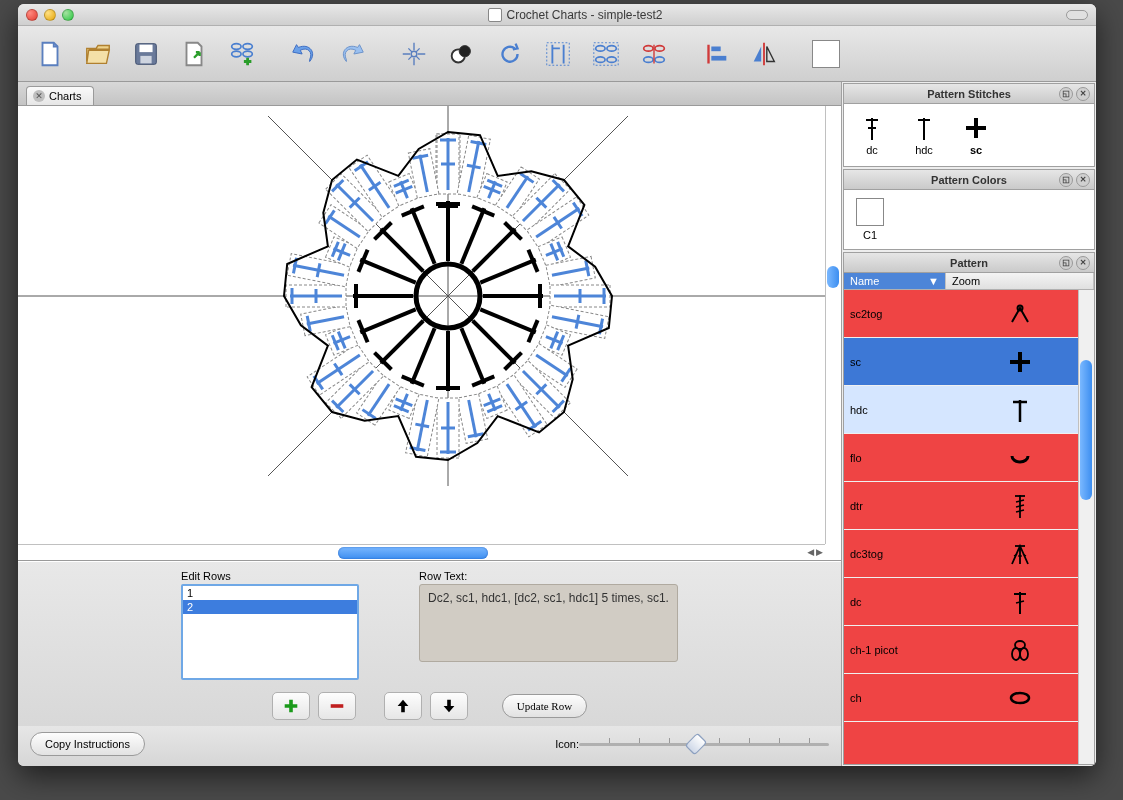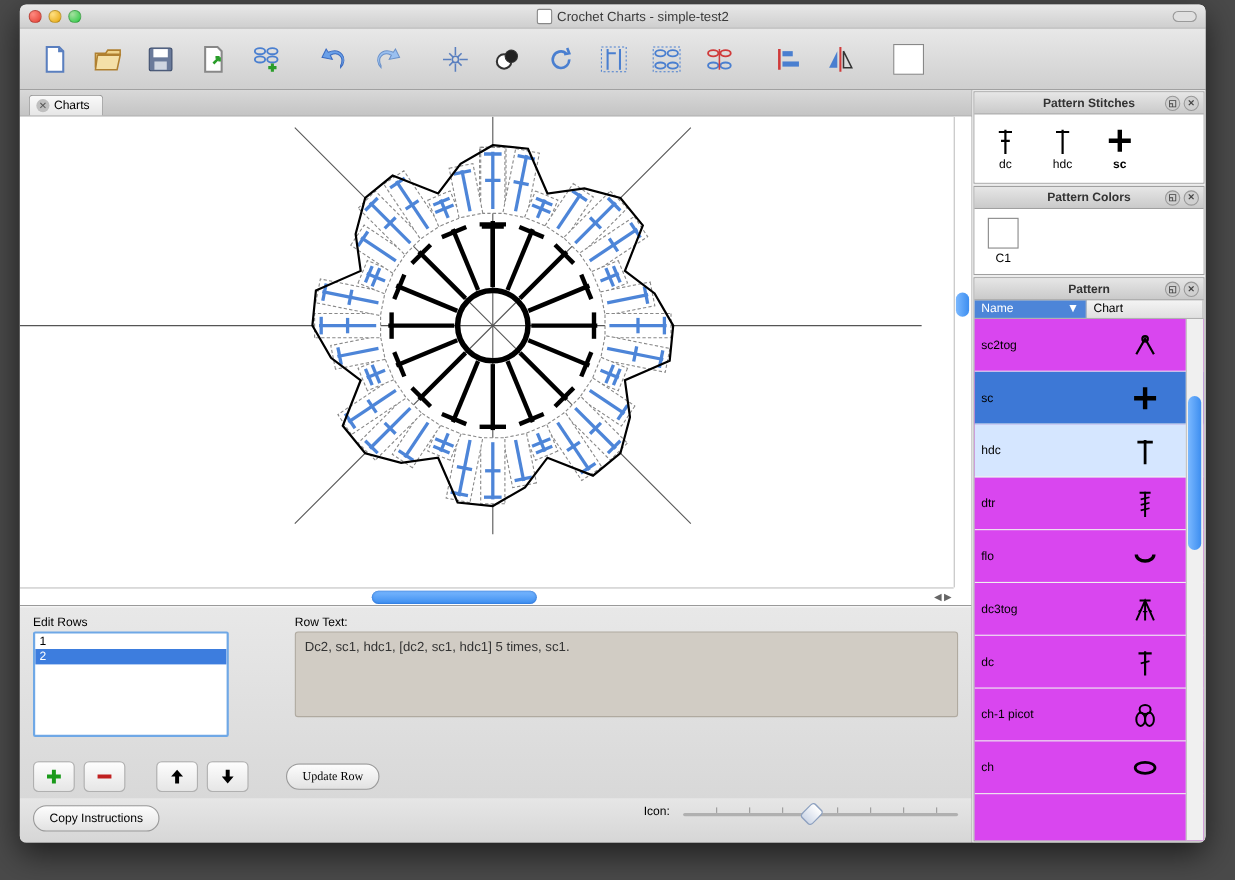--- a/index.html
+++ b/index.html
@@ -53,47 +53,47 @@
   border-bottom:1px solid #9a9a9a;
   display:flex; align-items:center; gap:8px; padding:0 12px;
 }
 .tbtn{width:40px;height:40px;display:flex;align-items:center;justify-content:center;border-radius:4px;}
 .tbtn svg{width:30px;height:30px;}
 .tbsep{width:6px;}
 .color-swatch-tb{width:28px;height:28px;background:#fff;border:1px solid #888;}
 
 .mainrow{flex:1;display:flex;min-height:0;}
 .leftcol{flex:1;display:flex;flex-direction:column;min-width:0;border-right:1px solid #a0a0a0;}
-.rightcol{width:212px;display:flex;flex-direction:column;background:#ededed;}
+.rightcol{width:254px;display:flex;flex-direction:column;background:#ededed;}
 
 .tabbar{height:24px;background:linear-gradient(#d8d8d8,#c4c4c4);display:flex;align-items:flex-end;padding-left:8px;border-bottom:1px solid #9a9a9a;}
 .tab{background:linear-gradient(#fafafa,#e6e6e6);border:1px solid #9a9a9a;border-bottom:none;border-radius:4px 4px 0 0;padding:3px 12px 3px 6px;display:flex;align-items:center;gap:4px;font-size:11px;}
 .tab .tx{width:12px;height:12px;border-radius:50%;background:#bfbfbf;color:#555;display:flex;align-items:center;justify-content:center;font-size:9px;line-height:1;}
 
 .canvas-area{flex:1;background:#fff;position:relative;overflow:hidden;border-bottom:1px solid #9a9a9a;}
 .canvas-area svg{position:absolute;left:0;top:0;}
 .hscroll{height:16px;background:#fff;border-top:1px solid #c0c0c0;position:relative;}
 .hscroll .thumb{position:absolute;left:320px;top:2px;width:150px;height:12px;border-radius:6px;background:linear-gradient(#7ab8ff,#3d8ef0);box-shadow:inset 0 0 2px #2060c0;}
 .hscroll .rar{position:absolute;right:2px;top:2px;font-size:9px;color:#666;display:flex;gap:2px;}
 .vscroll{position:absolute;right:0;top:0;bottom:16px;width:16px;background:#fff;border-left:1px solid #c0c0c0;}
 .vscroll .thumb{position:absolute;right:2px;top:160px;width:12px;height:22px;border-radius:6px;background:linear-gradient(90deg,#7ab8ff,#3d8ef0);}
 
-.editor{background:linear-gradient(#e8e8e8,#d8d8d8);border-top:1px solid #fff;padding:8px 12px 6px;display:flex;flex-direction:column;gap:22px;}
+.editor{background:linear-gradient(#e8e8e8,#d8d8d8);border-top:1px solid #fff;padding:8px 12px 6px;display:flex;flex-direction:column;gap:12px;align-items:center;}
 .editor-top{display:flex;gap:16px;align-items:flex-start;}
 .rows-col{display:flex;flex-direction:column;gap:2px;}
 .rows-list{width:178px;height:96px;background:#fff;border:2px solid #6fa8e6;border-radius:2px;overflow:hidden;}
 .rows-list .ritem{padding:1px 4px;font-size:11px;}
 .rows-list .ritem.sel{background:#3d7dde;color:#fff;}
 .rowtext-col{flex:1;display:flex;flex-direction:column;gap:2px;margin-left:44px;}
 .rowtext-box{height:78px;background:#d1ccc4;border:1px solid #b0aaa0;border-radius:3px;padding:6px 8px;font-size:12px;color:#333;}
 .editor-row2{display:flex;align-items:center;gap:8px;font-family:Liberation Serif, serif;}
 .icon-btn{width:38px;height:28px;border:1px solid #b0b0b0;border-radius:5px;background:linear-gradient(#fdfdfd,#e6e6e6);display:flex;align-items:center;justify-content:center;}
 .icon-btn svg{width:18px;height:18px;}
 .text-btn{height:24px;padding:0 14px;border:1px solid #9a9a9a;border-radius:12px;background:linear-gradient(#fdfdfd,#e2e2e2);font-size:11px;display:flex;align-items:center;}
-.footer{display:flex;gap:12px;padding:6px 12px 10px;background:linear-gradient(#e6e6e6,#d6d6d6);}
+.footer{display:flex;align-items:center;gap:0;padding:6px 12px 10px;background:linear-gradient(#e6e6e6,#d6d6d6);}
 .footer .spacer{flex:1;}
 .zoom-slider{width:250px;height:16px;position:relative;}
 .zoom-slider .track{position:absolute;left:0;right:0;top:7px;height:3px;background:#b0b0b0;border-radius:2px;}
 .zoom-slider .knob{position:absolute;top:1px;left:110px;width:14px;height:14px;background:linear-gradient(#fefefe,#cfd8e8);border:1px solid #8ca0c0;border-radius:3px;transform:rotate(45deg) scaleY(1.3);}
 .zoom-slider .tick{position:absolute;top:2px;width:1px;height:5px;background:#999;}
 
 .panel{border:1px solid #a0a0a0;margin:1px;background:#f8f8f8;display:flex;flex-direction:column;}
 .panel-hd{height:20px;background:linear-gradient(#e6e6e6,#cacaca);display:flex;align-items:center;justify-content:center;position:relative;font-size:11px;font-weight:bold;color:#333;border-bottom:1px solid #a0a0a0;}
 .panel-hd .pctrls{position:absolute;right:4px;display:flex;gap:3px;}
 .pctrl{width:14px;height:14px;border-radius:50%;background:#d0d0d0;border:1px solid #999;display:flex;align-items:center;justify-content:center;font-size:8px;color:#444;}
@@ -105,21 +105,21 @@
 .pstitch.sel{font-weight:bold;}
 
 .color-cell{display:flex;flex-direction:column;align-items:center;gap:3px;font-size:11px;padding:2px 6px;}
 .color-sw{width:28px;height:28px;background:#fff;border:1px solid #888;}
 
 .stitches-panel{flex:1;min-height:0;}
 .stitch-hd-row{display:flex;background:linear-gradient(#f4f4f4,#e0e0e0);border-bottom:1px solid #b0b0b0;font-size:11px;}
 .stitch-hd-row .col{padding:2px 6px;border-right:1px solid #c0c0c0;}
 .stitch-hd-row .col.name{width:102px;background:#4d85d8;color:#fff;display:flex;justify-content:space-between;align-items:center;}
 .stitch-hd-row .col.icon{flex:1;}
-.stitch-list{flex:1;overflow:hidden;position:relative;background:#d946ef;}
+.stitch-list{flex:1;overflow:hidden;position:relative;background:#ef4444;}
 .stitch-item{display:flex;align-items:center;height:48px;border-bottom:1px solid #f0f0f0;}
 .stitch-item .nm{width:102px;padding:0 6px;font-size:11px;}
 .stitch-item .ic{flex:1;display:flex;justify-content:center;align-items:center;}
 .stitch-item .ic svg{width:28px;height:28px;}
 .stitch-item.sel-blue{background:#3d78d6;color:#000;}
 .stitch-item.sel-light{background:#d5e6ff;}
 .stitch-vs{position:absolute;right:0;top:0;bottom:0;width:16px;background:#f0f0f0;border-left:1px solid #c0c0c0;}
 .stitch-vs .thumb{position:absolute;right:2px;top:70px;width:12px;height:140px;border-radius:6px;background:linear-gradient(90deg,#7ab8ff,#3d8ef0);}
 </style>
 </head>
@@ -684,21 +684,21 @@
           <div class="pctrls">
             <div class="pctrl">◱</div>
             <div class="pctrl">✕</div>
           </div>
         </div>
         <div class="stitch-hd-row">
           <div class="col name">
             <span>Name</span>
               <span>▼</span>
           </div>
-          <div class="col icon">Chart</div>
+          <div class="col icon">Zoom</div>
         </div>
         <div class="stitch-list" id="stitch-list">
 
           <div class="stitch-item">
               <div class="nm">sc2tog</div>
               <div class="ic">
                 <svg viewBox="0 0 28 28">
                   <path d="M6 22L14 8l8 14" fill="none" stroke="#000" stroke-width="2"></path>
                   <circle cx="14" cy="8" r="2.5" fill="none" stroke="#000" stroke-width="2"></circle>
                 </svg>
@@ -712,44 +712,44 @@
                   <line x1="14" y1="4" x2="14" y2="24" stroke="#000" stroke-width="4"></line>
                 </svg>
               </div>
             </div>
             <div class="stitch-item sel-light">
               <div class="nm">hdc</div>
               <div class="ic">
                 <svg viewBox="0 0 28 28">
                   <line x1="14" y1="4" x2="14" y2="26" stroke="#000" stroke-width="2.5"></line>
                   <line x1="7" y1="6" x2="21" y2="6" stroke="#000" stroke-width="2.5"></line>
+                </svg>
+              </div>
+            </div>
+            <div class="stitch-item">
+              <div class="nm">flo</div>
+              <div class="ic">
+                <svg viewBox="0 0 28 28">
+                  <path d="M6 12a8 6 0 0 0 16 0" fill="none" stroke="#000" stroke-width="3"></path>
                 </svg>
               </div>
             </div>
             <div class="stitch-item">
               <div class="nm">dtr</div>
               <div class="ic">
                 <svg viewBox="0 0 28 28">
                   <line x1="14" y1="3" x2="14" y2="26" stroke="#000" stroke-width="1.8"></line>
                   <line x1="9" y1="4" x2="19" y2="4" stroke="#000" stroke-width="1.8"></line>
                   <line x1="10" y1="10" x2="18" y2="8" stroke="#000" stroke-width="1.5"></line>
                   <line x1="10" y1="15" x2="18" y2="13" stroke="#000" stroke-width="1.5"></line>
                   <line x1="10" y1="20" x2="18" y2="18" stroke="#000" stroke-width="1.5"></line>
                 </svg>
               </div>
             </div>
             <div class="stitch-item">
-              <div class="nm">flo</div>
-              <div class="ic">
-                <svg viewBox="0 0 28 28">
-                  <path d="M6 12a8 6 0 0 0 16 0" fill="none" stroke="#000" stroke-width="3"></path>
-                </svg>
-              </div>
-            </div>
-            <div class="stitch-item">
               <div class="nm">dc3tog</div>
               <div class="ic">
                 <svg viewBox="0 0 28 28">
                   <path d="M6 24L14 6l8 18M14 6v18" fill="none" stroke="#000" stroke-width="1.8"></path>
                   <line x1="9" y1="6" x2="19" y2="6" stroke="#000" stroke-width="1.8"></line>
                   <line x1="8" y1="16" x2="11" y2="14" stroke="#000" stroke-width="1.2"></line>
                   <line x1="12" y1="16" x2="16" y2="16" stroke="#000" stroke-width="1.2"></line>
                   <line x1="17" y1="14" x2="20" y2="16" stroke="#000" stroke-width="1.2"></line>
                 </svg>
               </div>

